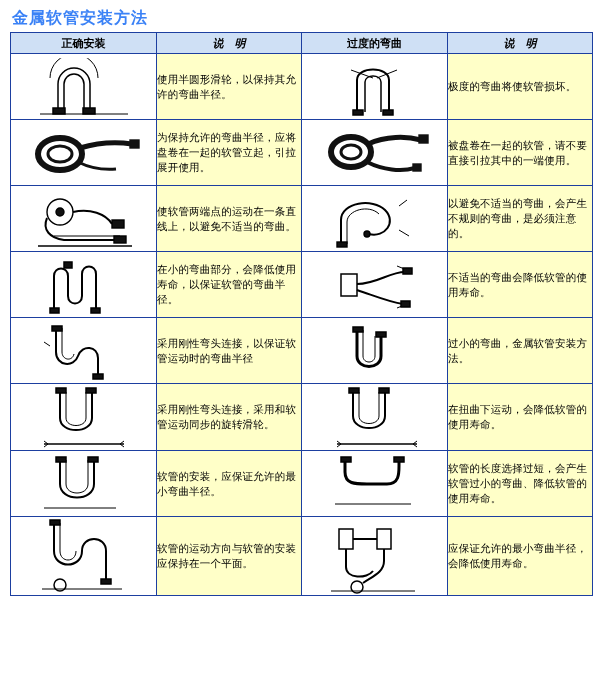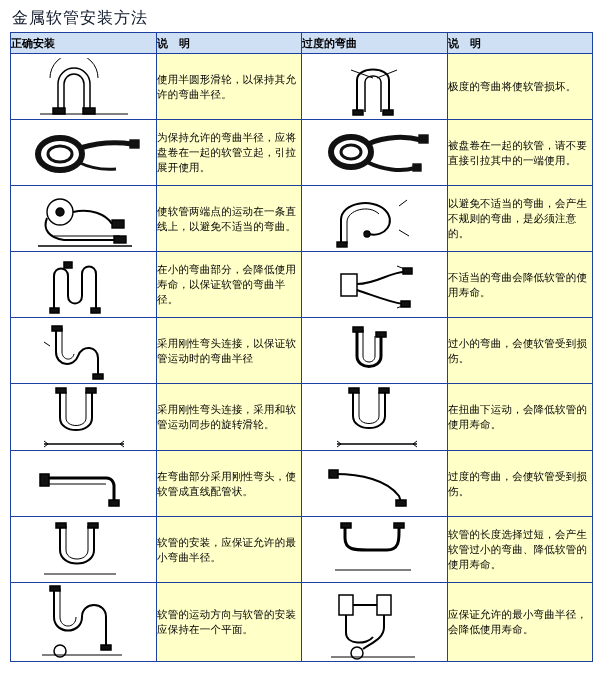--- a/index.html
+++ b/index.html
@@ -16,47 +16,47 @@
   }
   .page {
     width: 600px;
     height: 698px;
     position: relative;
     box-sizing: border-box;
     padding: 6px 10px 4px 10px;
   }
   .title {
     font-size: 16px;
-    font-weight: normal;
+    font-weight: bold;
     letter-spacing: 1px;
     line-height: 20px;
     padding: 2px 0 4px 2px;
-    color: #0f172a;
+    color: #3b82f6;
   }
   table.main {
     border-collapse: collapse;
     width: 578px;
     table-layout: fixed;
     border: 1px solid #1d3fa0;
   }
   table.main td, table.main th {
     border: 1px solid #1d3fa0;
     padding: 0;
     vertical-align: middle;
   }
   thead th {
     background: #cfe0f5;
     font-size: 11px;
     font-weight: bold;
     height: 20px;
-    text-align: left;
+    text-align: center;
     color: #000;
   }
   .col-pic { width: 145px; }
-  .col-txt { width: 144px; }
+  .col-txt { width: 144px; font-style: italic; }
   .cell-pic {
     background: #ffffff;
     height: 65px;
     text-align: center;
   }
   .cell-txt {
     background: #ffffc8;
     font-size: 10.5px;
     line-height: 15px;
     padding: 4px 6px;
@@ -240,21 +240,21 @@
             <svg width="128" height="58" viewBox="0 0 128 58">
               <g class="s-line" stroke-width="1.5" stroke="#111">
                 <path d="M46 8 L46 34 C46 48 70 48 70 34 L70 14" stroke-width="3"></path>
                 <path d="M52 8 L52 34 C52 42 64 42 64 34 L64 14" stroke-width="1"></path>
                 <rect x="42" y="5" width="10" height="5" fill="#111"></rect>
                 <rect x="65" y="10" width="10" height="5" fill="#111"></rect>
               </g>
             </svg>
           </div>
         </td>
-        <td class="cell-txt">过小的弯曲，会使软管受到损伤。</td>
+        <td class="cell-txt">过小的弯曲，金属软管安装方法。</td>
       </tr>
 
       <tr>
         <td class="cell-pic">
           <div class="pic-wrap">
             <svg width="128" height="66" viewBox="0 0 128 66">
               <g class="s-line" stroke-width="1.5" stroke="#111">
                 <path d="M40 8 L40 34 C40 50 72 50 72 34 L72 8" stroke-width="2"></path>
                 <path d="M46 8 L46 34 C46 44 66 44 66 34 L66 8" stroke-width="1"></path>
                 <rect x="36" y="4" width="10" height="5" fill="#111"></rect>
@@ -276,47 +276,20 @@
                 <rect x="68" y="4" width="10" height="5" fill="#111"></rect>
                 <line x1="26" y1="60" x2="106" y2="60"></line>
                 <path d="M26 57 L30 60 L26 63 M106 57 L102 60 L106 63" stroke-width="1"></path>
               </g>
             </svg>
           </div>
         </td>
         <td class="cell-txt">在扭曲下运动，会降低软管的使用寿命。</td>
       </tr>
 
-      <tr>
-        <td class="cell-pic">
-          <div class="pic-wrap">
-            <svg width="128" height="56" viewBox="0 0 128 56">
-              <g class="s-line" stroke-width="1.5" stroke="#111">
-                <path d="M26 22 L86 22 C94 22 94 30 94 30 L94 46" stroke-width="3"></path>
-                <path d="M26 28 L86 28" stroke-width="1"></path>
-                <rect x="20" y="18" width="9" height="12" fill="#111"></rect>
-                <rect x="89" y="44" width="10" height="6" fill="#111"></rect>
-              </g>
-            </svg>
-          </div>
-        </td>
-        <td class="cell-txt">在弯曲部分采用刚性弯头，使软管成直线配管状。</td>
-        <td class="cell-pic">
-          <div class="pic-wrap">
-            <svg width="128" height="56" viewBox="0 0 128 56">
-              <g class="s-line" stroke-width="1.5" stroke="#111">
-                <path d="M24 18 C50 18 76 24 88 40 L90 46" stroke-width="2"></path>
-                <rect x="18" y="14" width="9" height="8" fill="#111"></rect>
-                <rect x="85" y="44" width="10" height="6" fill="#111"></rect>
-              </g>
-            </svg>
-          </div>
-        </td>
-        <td class="cell-txt">过度的弯曲，会使软管受到损伤。</td>
-      </tr>
 
       <tr>
         <td class="cell-pic">
           <div class="pic-wrap">
             <svg width="128" height="60" viewBox="0 0 128 60">
               <g class="s-line" stroke-width="1.5" stroke="#111">
                 <path d="M40 6 L40 30 C40 48 74 48 74 30 L74 6" stroke-width="2"></path>
                 <path d="M46 6 L46 30 C46 42 68 42 68 30 L68 6" stroke-width="1"></path>
                 <rect x="36" y="3" width="10" height="5" fill="#111"></rect>
                 <rect x="68" y="3" width="10" height="5" fill="#111"></rect>

